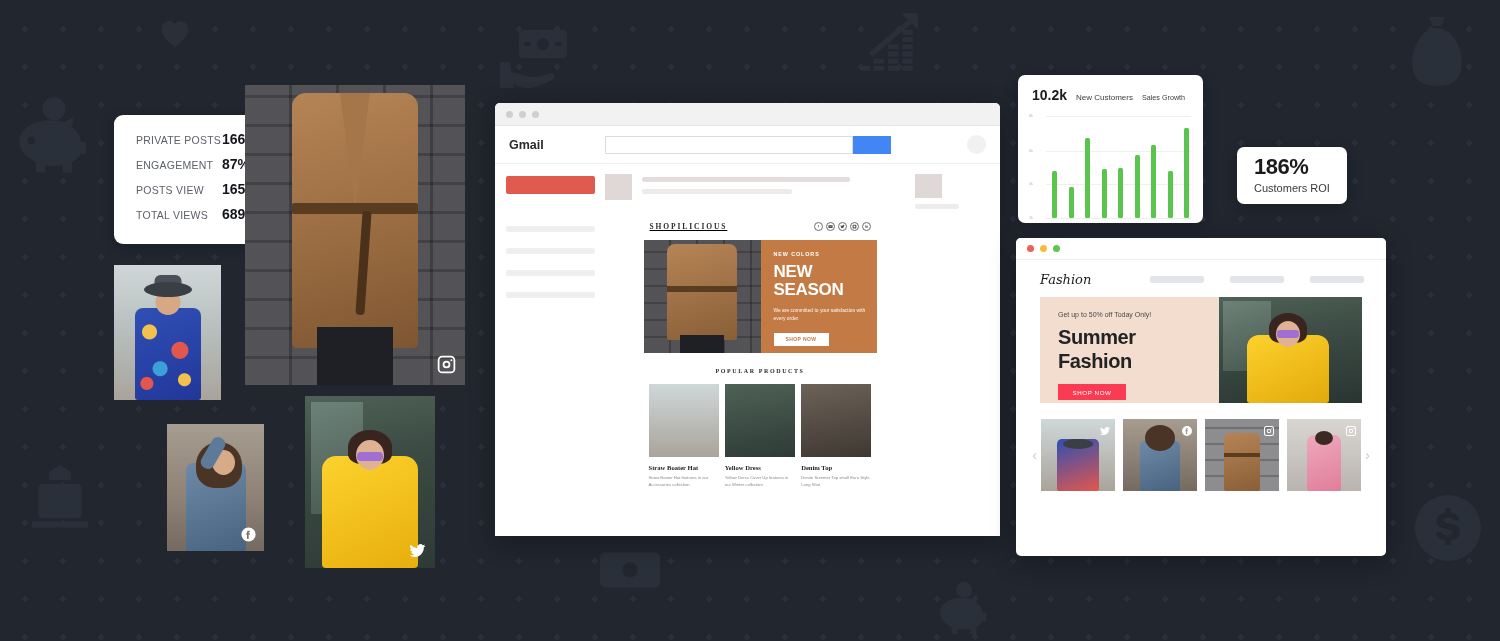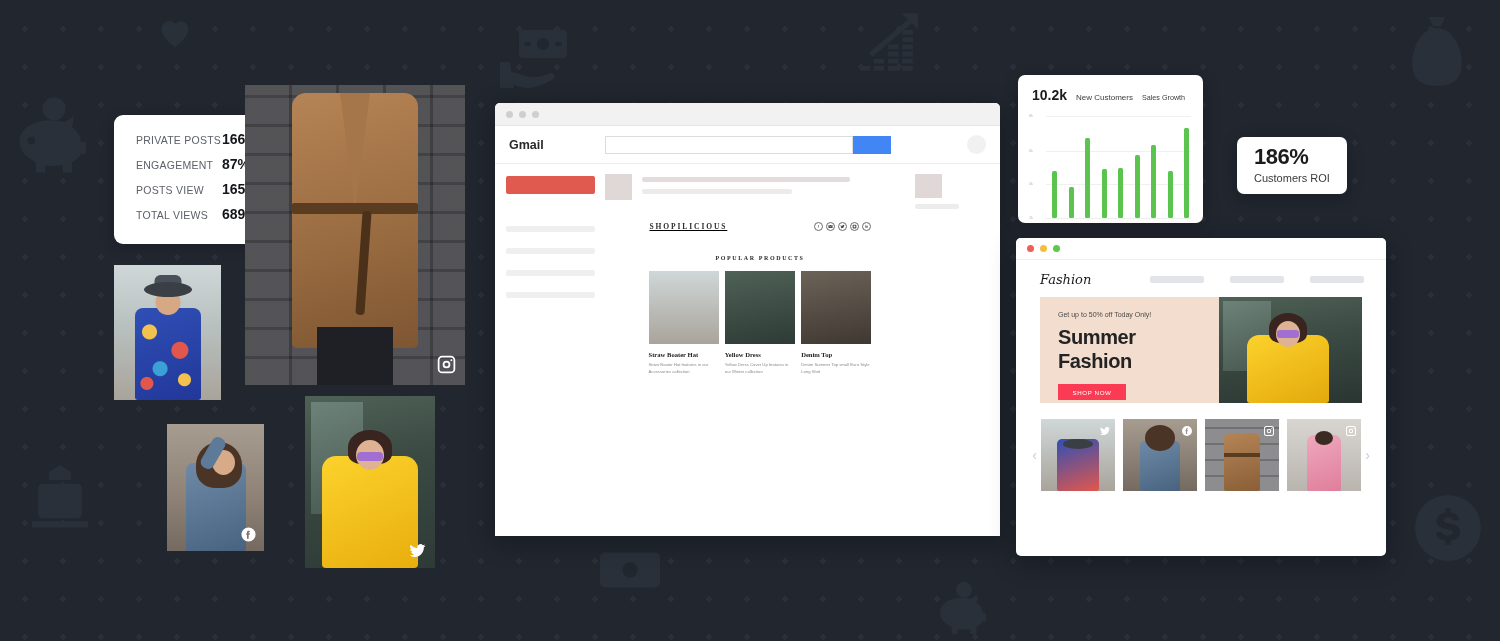--- a/index.html
+++ b/index.html
@@ -189,21 +189,21 @@
   #chart-head { display:flex; align-items:baseline; padding:0 12px 0 14px; gap:9px; }
   #ck { font-size:14px; font-weight:bold; color:#1b1b1b; }
   #cnew { font-size:8px; color:#3c3c3c; }
   #csales { font-size:7.2px; color:#3c3c3c; }
   #plot { position:relative; margin:13px 8px 0 8px; height:102px; }
   .gl-line { position:absolute; left:20px; right:4px; height:1px; background:#f0f0f1; }
   .yt { position:absolute; left:3px; font-size:3.6px; color:#b7b7ba; transform:translateY(-50%); }
   #bars { position:absolute; left:26px; right:6px; bottom:0; height:100%; display:flex; align-items:flex-end; justify-content:space-between; }
   .bar { width:5px; background:#5ac44f; border-radius:1.5px; }
   
-  #roi { position:absolute; left:1237px; top:137px; width:110px; height:57px; background:#fff; border-radius:7px; box-shadow:0 4px 16px rgba(0,0,0,.22); padding:9px 0 0 17px; }
+  #roi { position:absolute; left:1237px; top:147px; width:110px; height:57px; background:#fff; border-radius:7px; box-shadow:0 4px 16px rgba(0,0,0,.22); padding:9px 0 0 17px; }
   #roi-num { font-size:22px; font-weight:bold; color:#1b1b1b; letter-spacing:-.5px; line-height:1; }
   #roi-lbl { font-size:11px; color:#3a3a3a; margin-top:4px; }
 </style>
 </head>
 <body>
 
 <div id="bg-dots"></div>
 
 <svg class="bg-ico" style="left:153px;top:12px;" width="44" height="40" viewBox="0 0 24 24">
     <path d="M12 21s-8-5.2-8-11a4.6 4.6 0 0 1 8-3 4.6 4.6 0 0 1 8 3c0 5.8-8 11-8 11z"></path>
@@ -377,20 +377,37 @@
                 </svg>
               </span>
             <span class="sico">
                 <svg viewBox="0 0 24 24">
                   <path d="M5 8h2.8v10H5zM6.4 3.8a1.7 1.7 0 1 1 0 3.4 1.7 1.7 0 0 1 0-3.4zM10 8h2.7v1.4a3 3 0 0 1 2.7-1.5c2.1 0 3.6 1.3 3.6 4.2V18h-2.8v-5.3c0-1.3-.5-2.1-1.6-2.1s-1.8.8-1.8 2.1V18H10z"></path>
                 </svg>
               </span>
           </span>
         </div>
 
+        <div id="hero">
+          <div id="hero-img">
+            <div class="wall2"></div>
+              <div class="coat2"></div>
+              <div class="belt2"></div>
+              <div class="legs2"></div>
+          </div>
+          <div id="hero-txt">
+            <div id="nc">NEW COLORS</div>
+            <div id="ns">
+              <span>NEW</span><br>
+              <span>SEASON</span>
+            </div>
+            <div id="sub">We are committed to your satisfaction with every order.</div>
+            <div id="shopnow">SHOP NOW</div>
+          </div>
+        </div>
 
         <div id="pop">POPULAR PRODUCTS</div>
 
         <div id="prods">
           <div class="prod">
             <div class="pimg p1"></div>
             <div class="pname">Straw Boater Hat</div>
             <div class="pdesc">Straw Boater Hat features in our Accessories collection</div>
           </div>
           <div class="prod">

